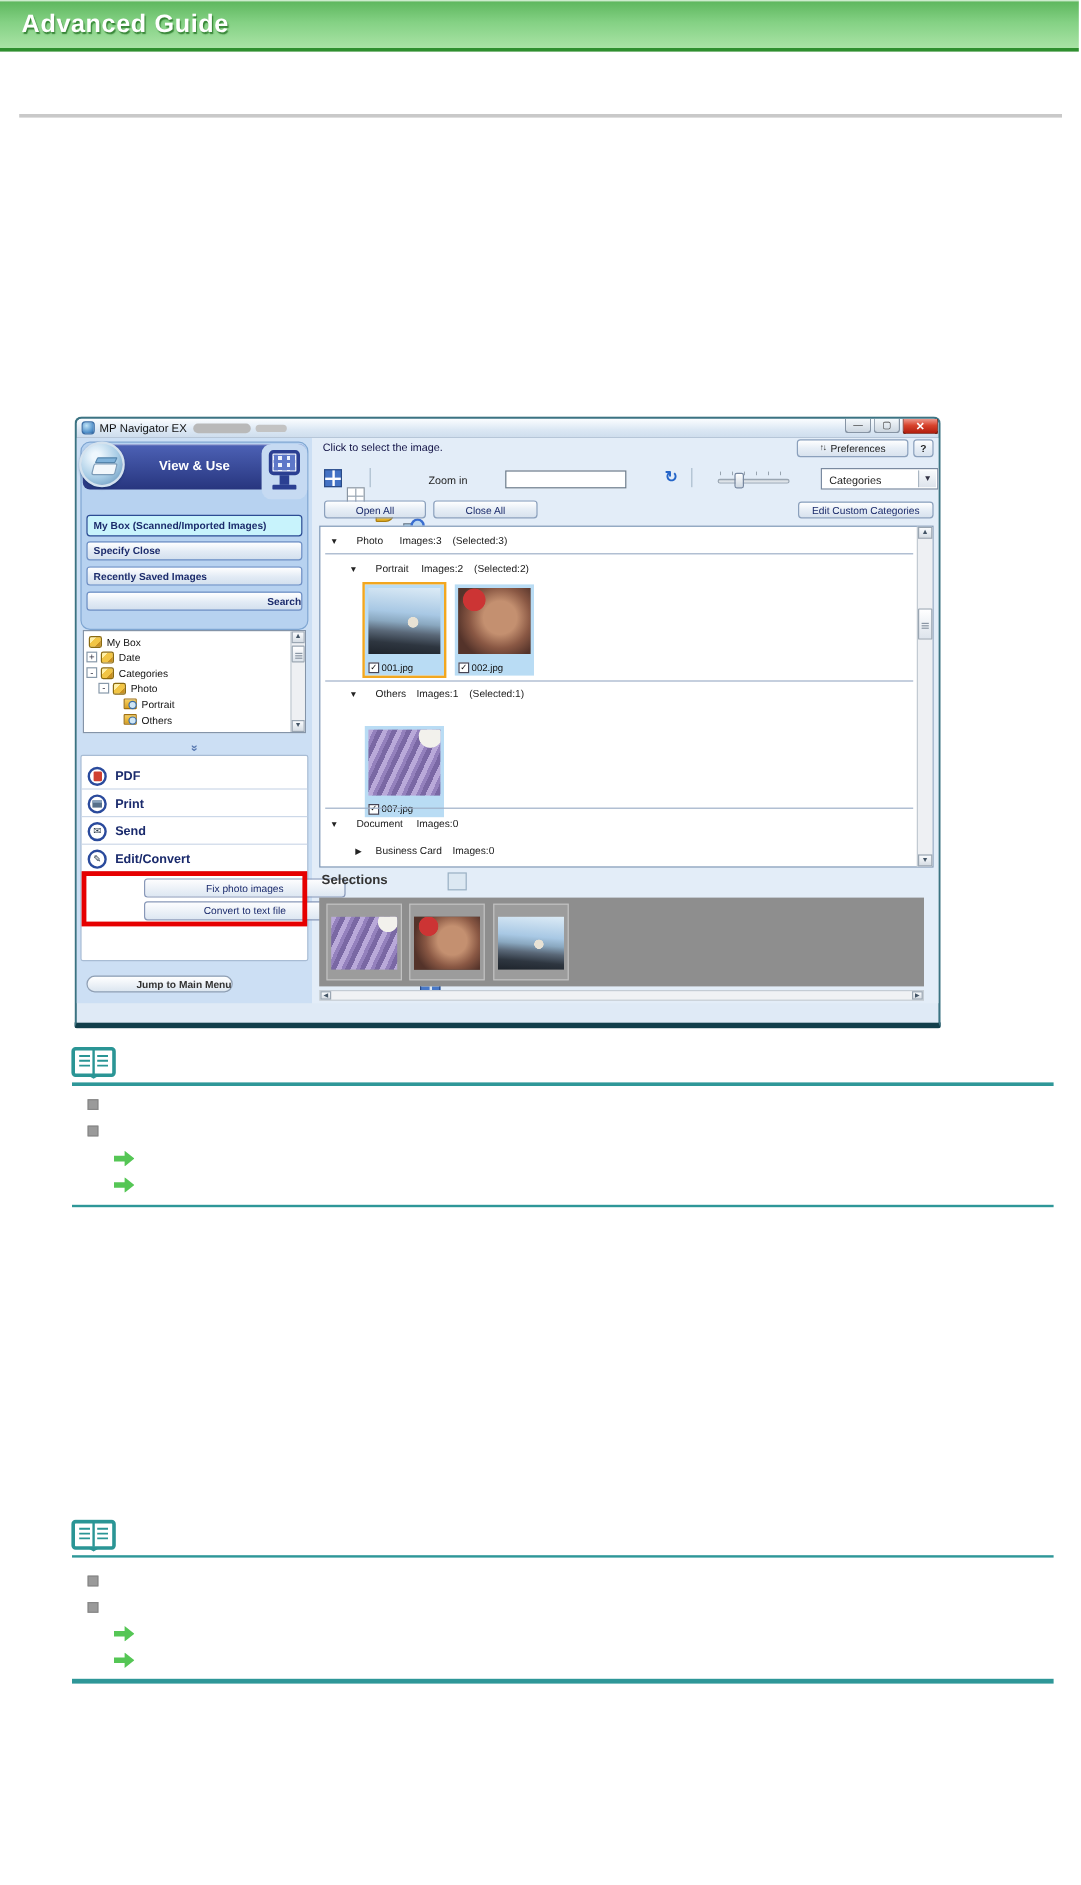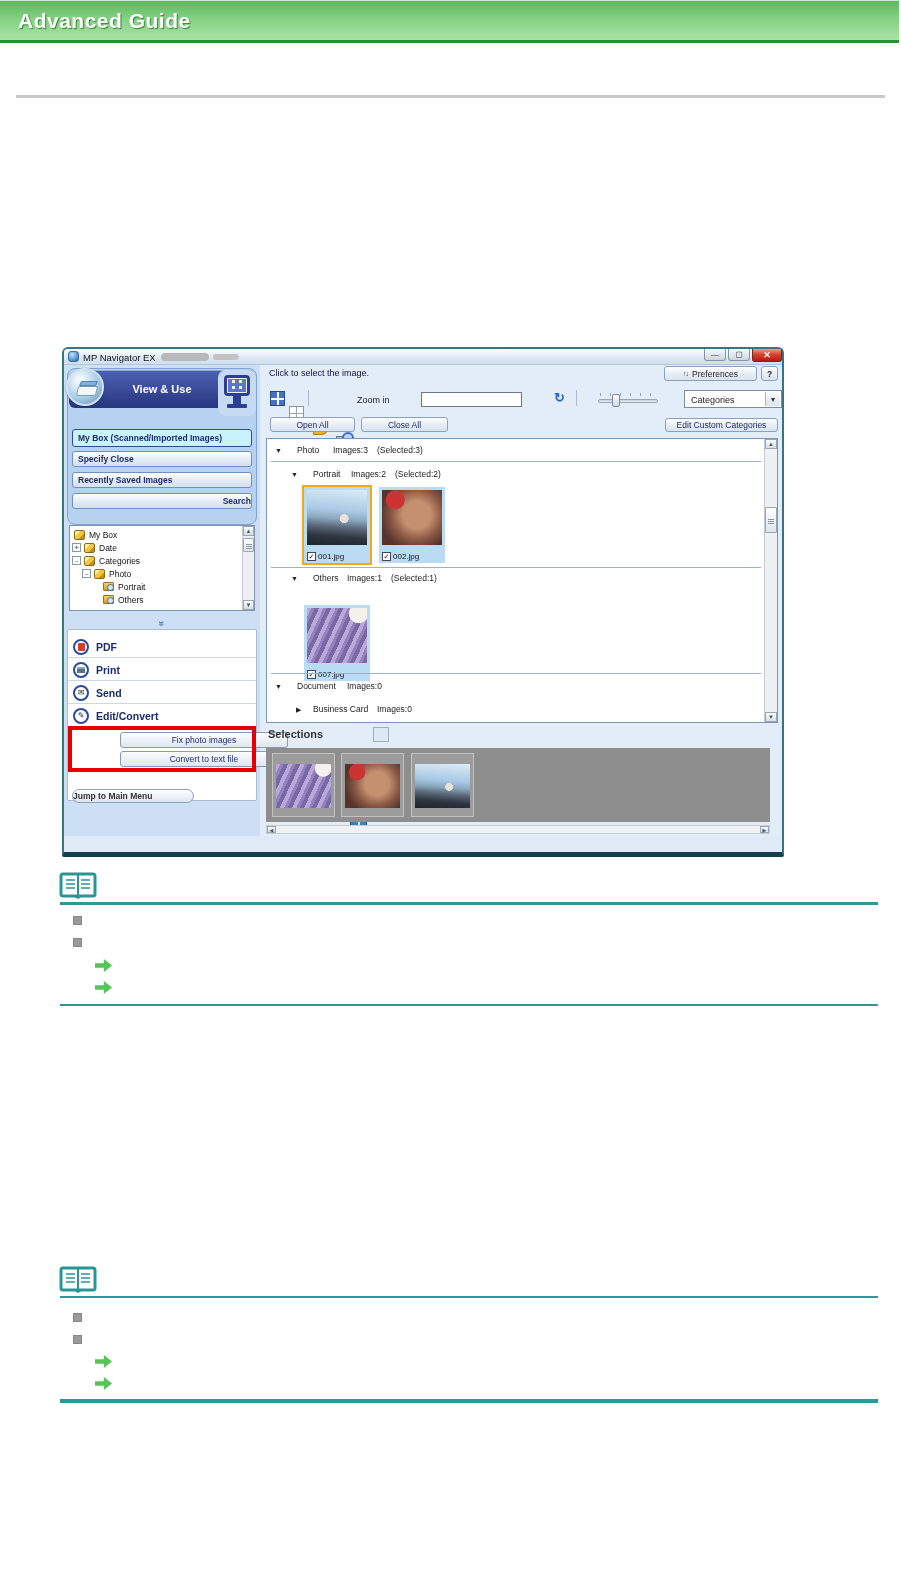--- a/index.html
+++ b/index.html
@@ -94,23 +94,23 @@
     display:flex; align-items:center; padding-left:5px; }
   .task-ico { width:16px; height:16px; border-radius:50%; border:2px solid #2a4a9c; background:#fff;
     display:flex; align-items:center; justify-content:center; margin-right:7px; font-size:8px; color:#234; }
   .task-lab { font-size:10.5px; font-weight:bold; color:#1a2a6c; }
   .pdfdot { width:7px; height:8px; background:#d04030; border-radius:1px; }
   .prdot { width:8px; height:6px; background:#56708a; box-shadow:inset 0 2px 0 #8aa4be; }
   .redbox { left:0px; top:96px; width:188px; height:46px; border:4px solid #e60000; }
   .hlbtn { left:12px; width:168px; height:16px; background:linear-gradient(180deg,#fdfdfe,#dde7f2);
     border:1px solid #8898b8; border-radius:3px; font-size:8.5px; color:#1a2a6c;
     display:flex; align-items:center; justify-content:center;margin-left:40px; }
-  .jumpbtn { left:8px; top:440px; width:122px; height:14px; background:linear-gradient(180deg,#ffffff,#dce6f0);
+  .jumpbtn { left:8px; top:464px; width:122px; height:14px; background:linear-gradient(180deg,#ffffff,#dce6f0);
     border:1px solid #90a0b4; border-radius:7px; font-size:8.5px; font-weight:bold; color:#333;
-    display:flex; align-items:center; justify-content:flex-start; }
+    display:flex; align-items:center; justify-content:flex-end; }
 
   
   .hint { left:205px; top:19px; font-size:9px; color:#101044; }
   .btn { background:linear-gradient(180deg,#ffffff,#e7eef6 50%,#d8e2ee); border:1px solid #8ba0bc;
     border-radius:3px; color:#222; font-size:8.5px; display:flex; align-items:center; justify-content:center; }
   .btn.navy { color:#1b2b6b; }
   .updown { font-size:7px; letter-spacing:-1px; color:#333; margin-right:4px; font-weight:bold; }
 
   .tico { position:absolute; }
   .grid-blue { width:15px; height:15px; background:#4472c4; border:1px solid #2a4a86; position:relative; }

